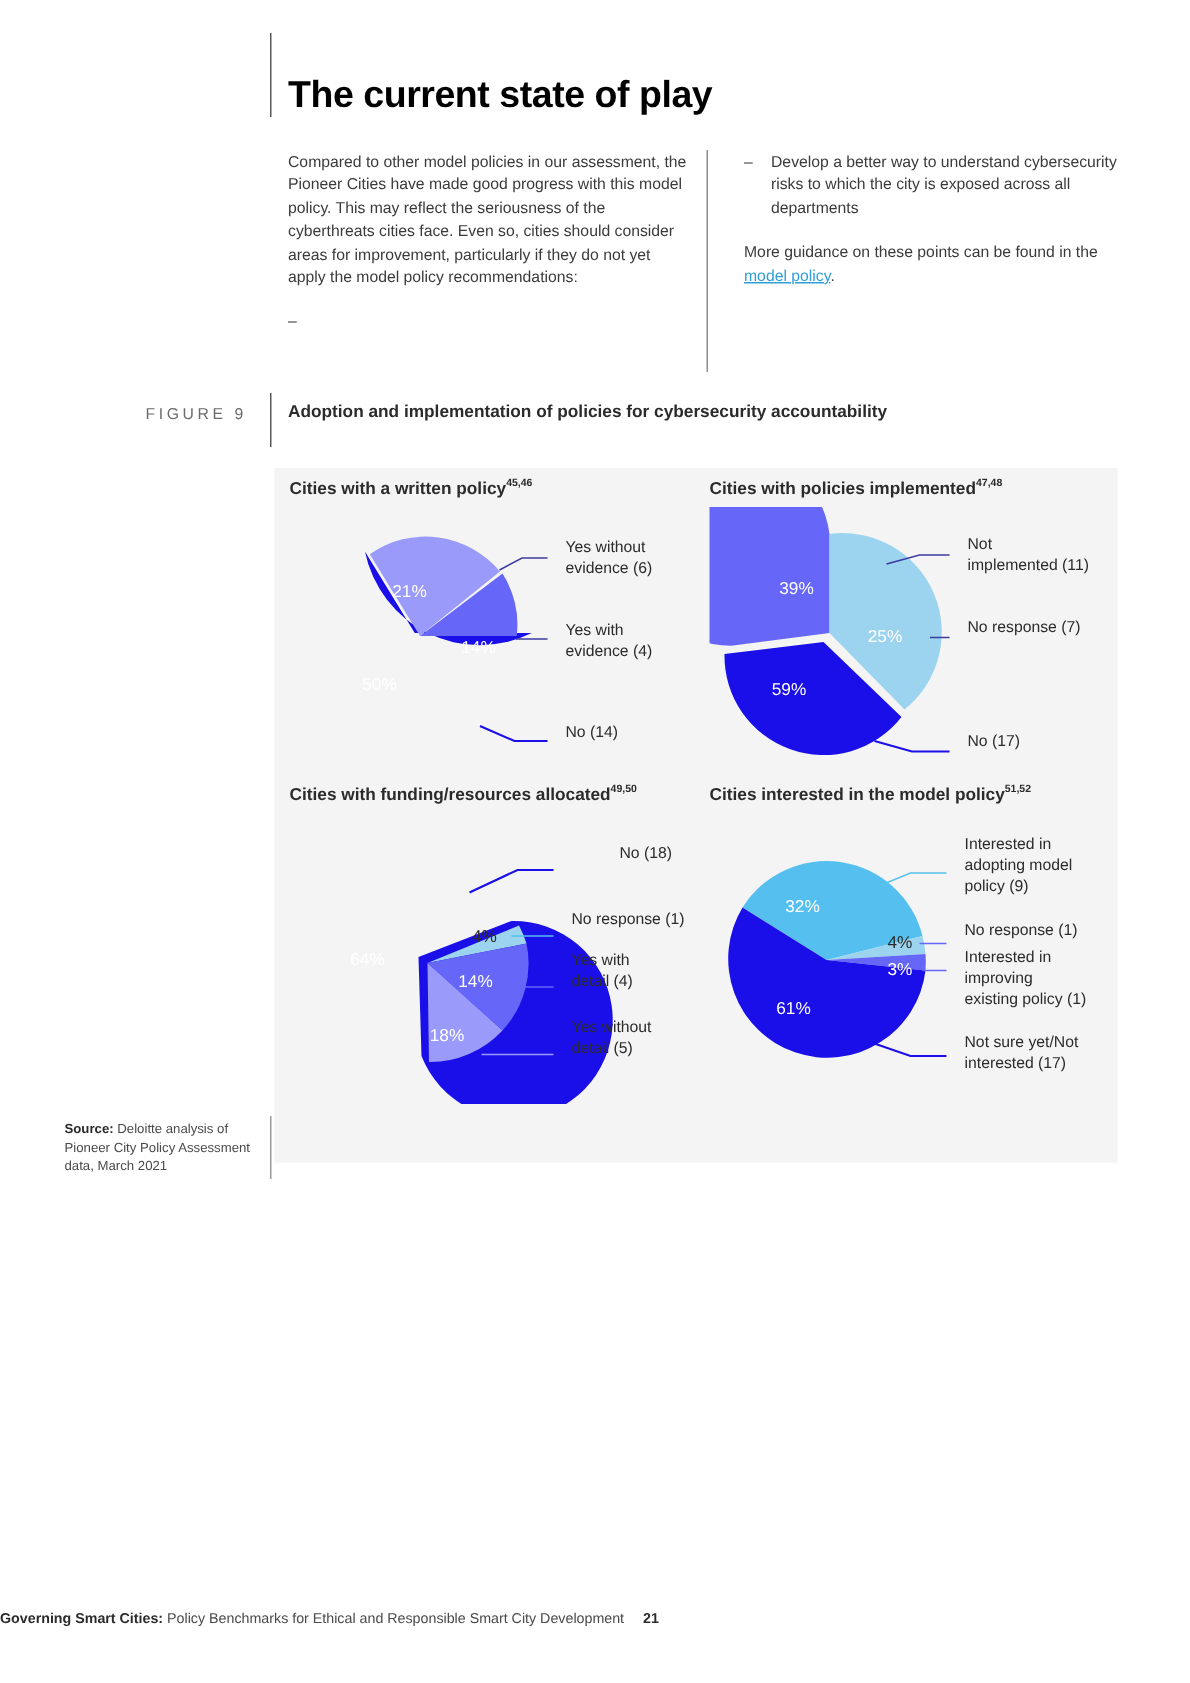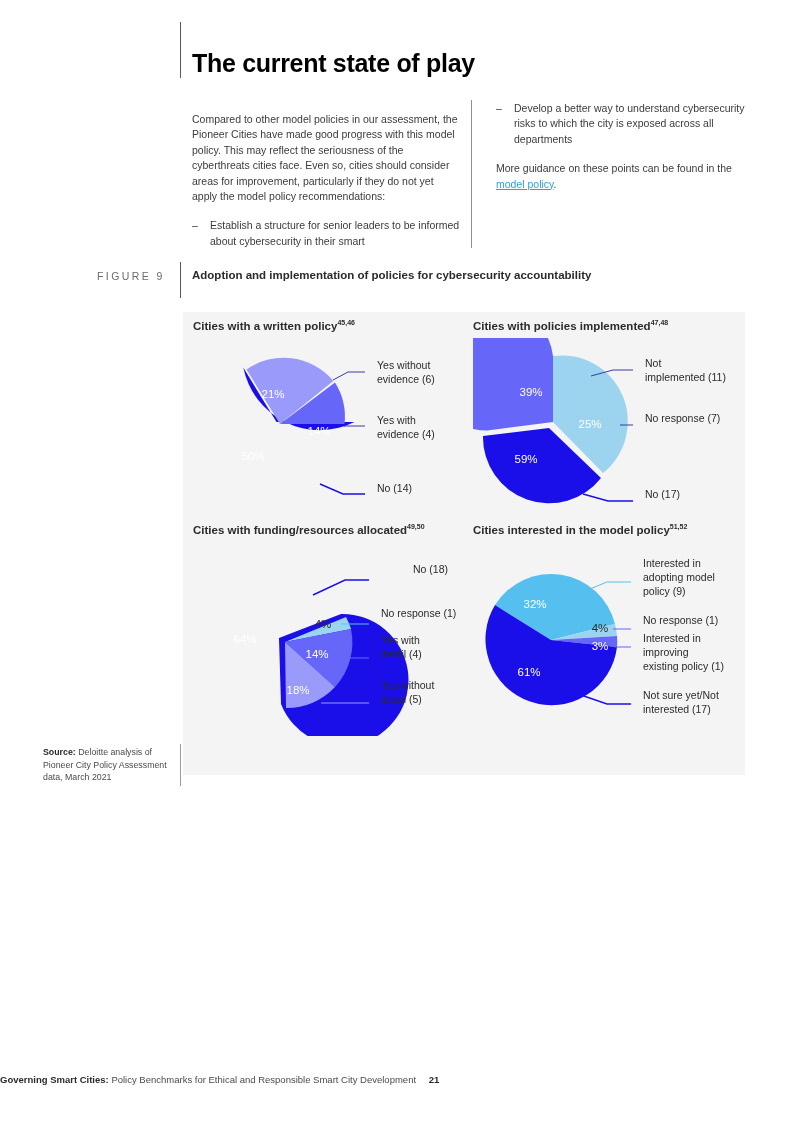--- a/index.html
+++ b/index.html
@@ -45,21 +45,21 @@
     background: #8e8f91;
   }
   .col {
     position: absolute;
     font-size: 10.5px;
     line-height: 15.4px;
     color: #3b3b3b;
   }
   .col-left { left: 192px; top: 101px; width: 268px; }
   .col-right { left: 496px; top: 101px; width: 258px; }
-  .col p { margin: 11px 0 14px 0; }
+  .col p { margin: 0 0 14px 0; }
   .bullet { position: relative; padding-left: 18px; margin: 0 0 14px 0; }
   .bullet .dash {
     position: absolute;
     left: 0;
     top: 0;
   }
   .link {
     color: #2f9fd6;
     text-decoration: underline;
   }
@@ -168,21 +168,20 @@
 
 <div class="title-rule"></div>
 <h1 id="page-title">The current state of play</h1>
 
 <div class="body-rule"></div>
 
 <div class="col col-left">
   <p>Compared to other model policies in our assessment, the Pioneer Cities have made good progress with this model policy. This may reflect the seriousness of the cyberthreats cities face. Even so, cities should consider areas for improvement, particularly if they do not yet apply the model policy recommendations:</p>
   <div class="bullet">
     <span class="dash">–</span>
-    <span>Establish a structure for senior leaders to be informed about cybersecurity in their smart</span>
   </div>
 </div>
 
 <div class="col col-right">
   <div class="bullet">
     <span class="dash">–</span>
     <span>Develop a better way to understand cybersecurity risks to which the city is exposed across all departments</span>
   </div>
   <p><span>More guidance on these points can be found in the </span><a class="link" href="#">model policy</a><span>.</span></p>
 </div>

